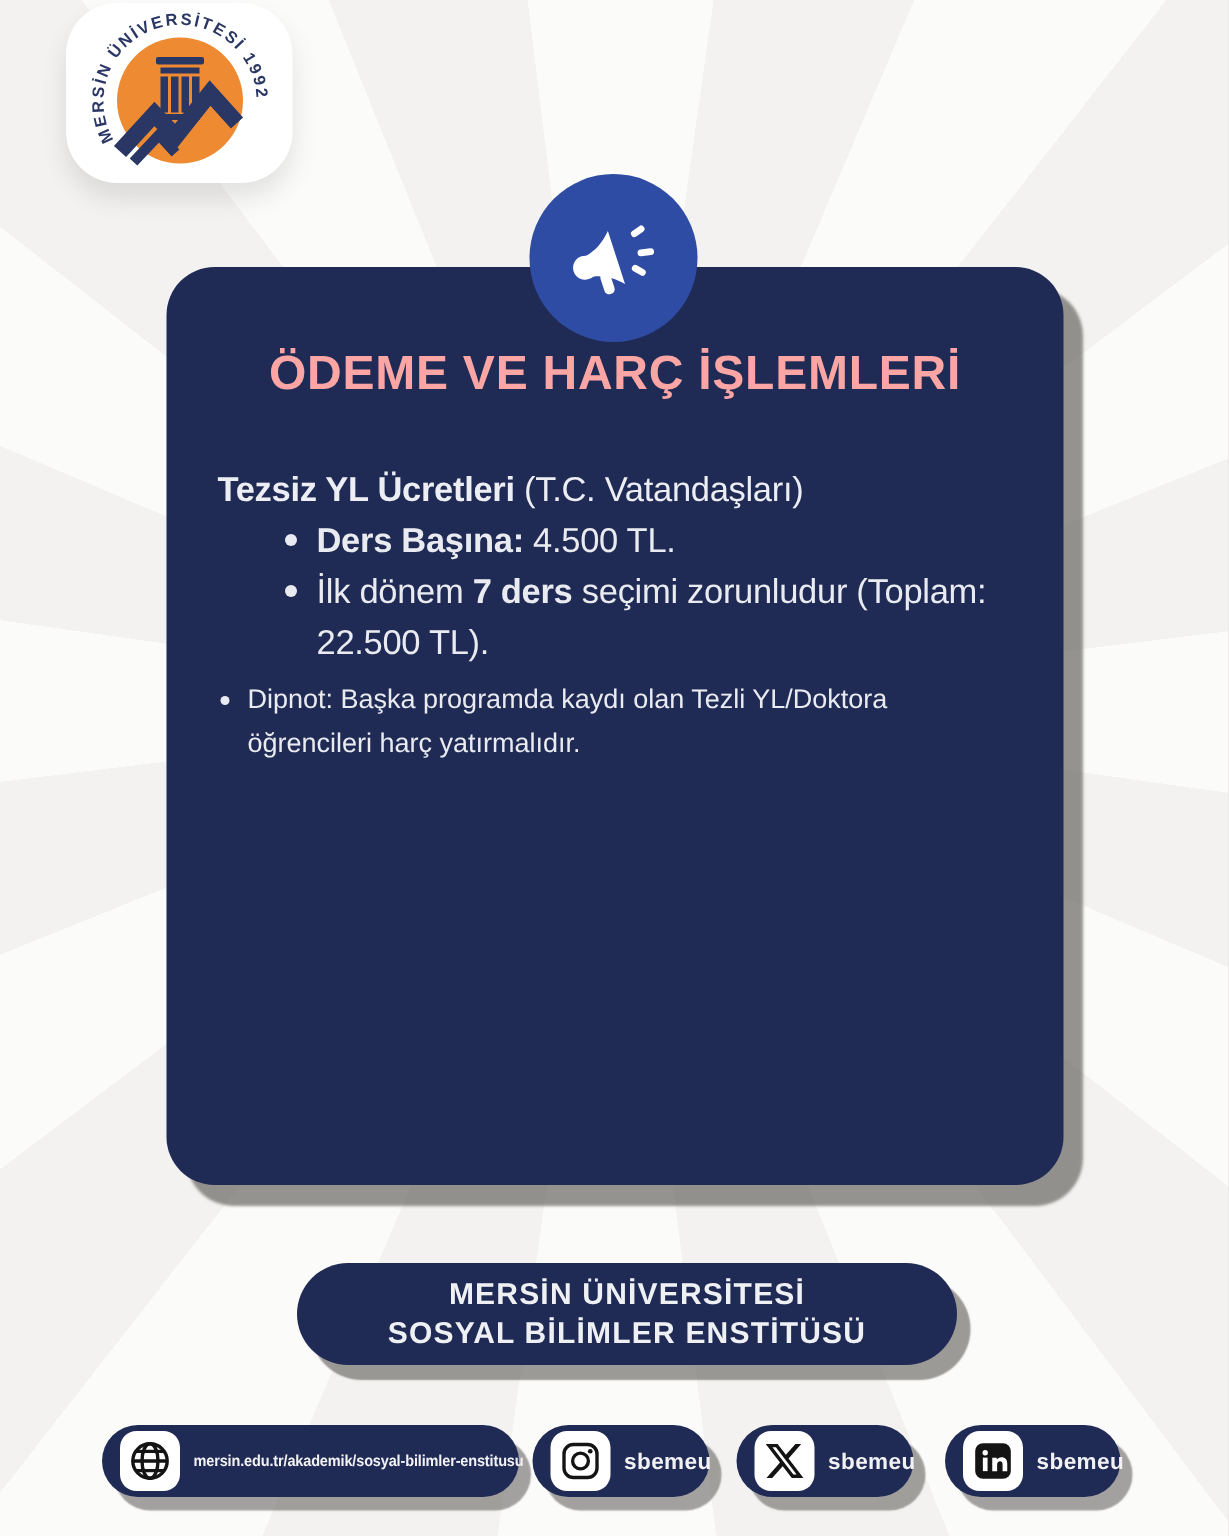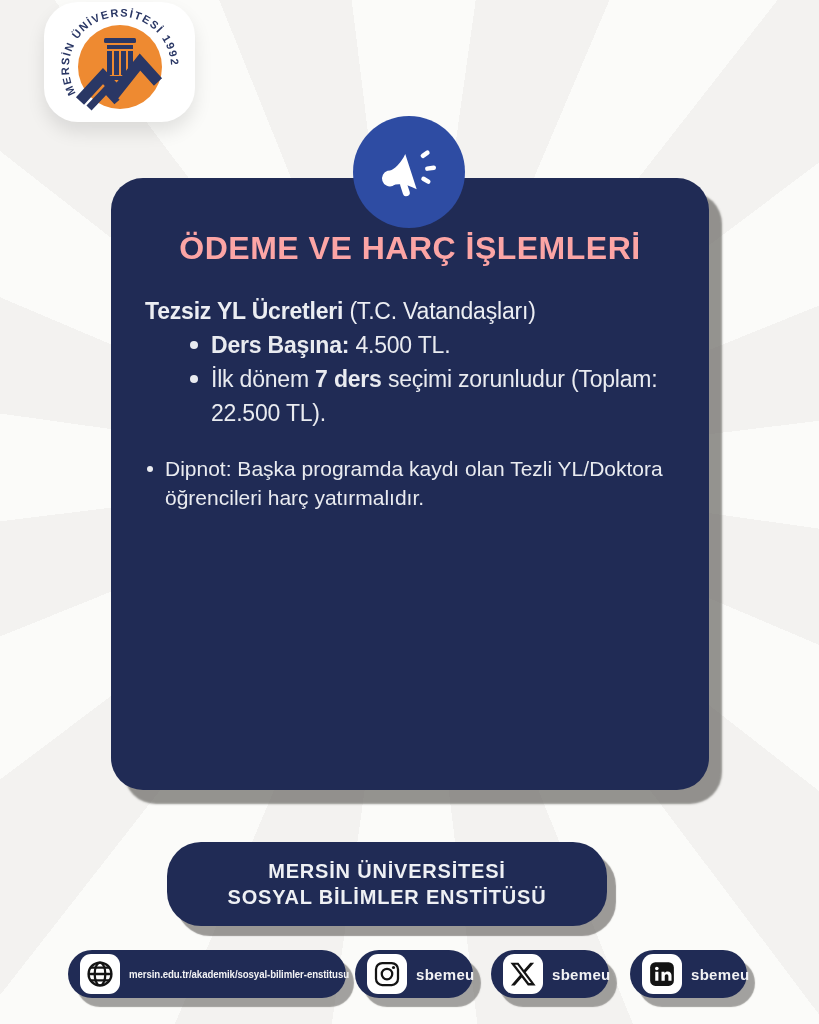--- a/index.html
+++ b/index.html
@@ -31,29 +31,29 @@
     margin:0;font-size:32px;line-height:40px;font-weight:bold;text-align:center;
     letter-spacing:.5px;color:#fca5a5;
   }
   .blist{list-style:none;margin:0;padding:0;font-size:23px;line-height:34px;color:#e9ebf0;}
   .blist li{position:relative;padding-left:26px;}
   .blist li::before{
     content:"";position:absolute;left:5px;top:13px;width:8px;height:8px;border-radius:50%;
     background:#e9ebf0;
   }
   .intro{margin-top:24px;letter-spacing:-0.2px;}
-  .fee-heading{margin:26px 0 0 0;font-size:23px;line-height:34px;letter-spacing:-0.2px;}
+  .fee-heading{margin:41px 0 0 0;font-size:23px;line-height:34px;letter-spacing:-0.2px;}
   .fee{margin-left:40px;letter-spacing:-0.2px;}
-  .foot{margin-top:24px;font-size:21px;line-height:29px;letter-spacing:0;}
+  .foot{margin-top:7px;font-size:18px;line-height:29px;letter-spacing:0;}
   .foot li{padding-left:20px;}
   .foot li::before{width:6px;height:6px;top:12px;left:2px;}
   .b{font-weight:bold;}
   
   .institute{
-    position:absolute;left:167px;top:842px;width:440px;height:84px;border-radius:34px;
+    position:absolute;left:198px;top:842px;width:440px;height:68px;border-radius:34px;
     background:#202b55;box-shadow:9px 10px 1px rgba(104,102,99,.65);
     display:flex;flex-direction:column;align-items:center;justify-content:center;gap:3px;
     color:#eef0f4;font-weight:bold;font-size:20px;letter-spacing:.8px;line-height:23px;
   }
   
   .pill{
     position:absolute;top:950px;height:48px;border-radius:31px;background:#202b55;
     box-shadow:8px 9px 1px rgba(104,102,99,.60);
     display:flex;align-items:center;box-sizing:border-box;padding-left:12px;cursor:pointer;
   }

